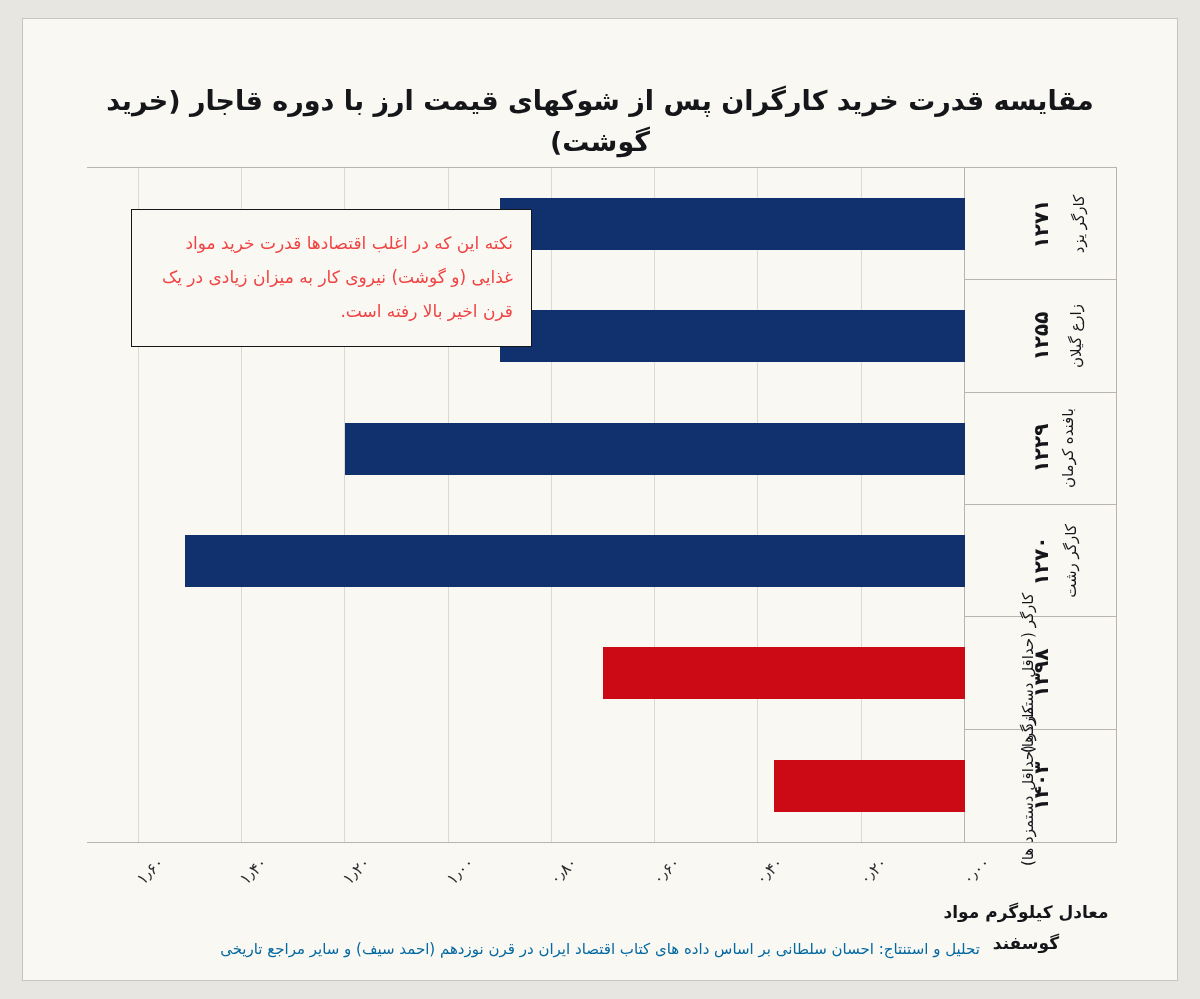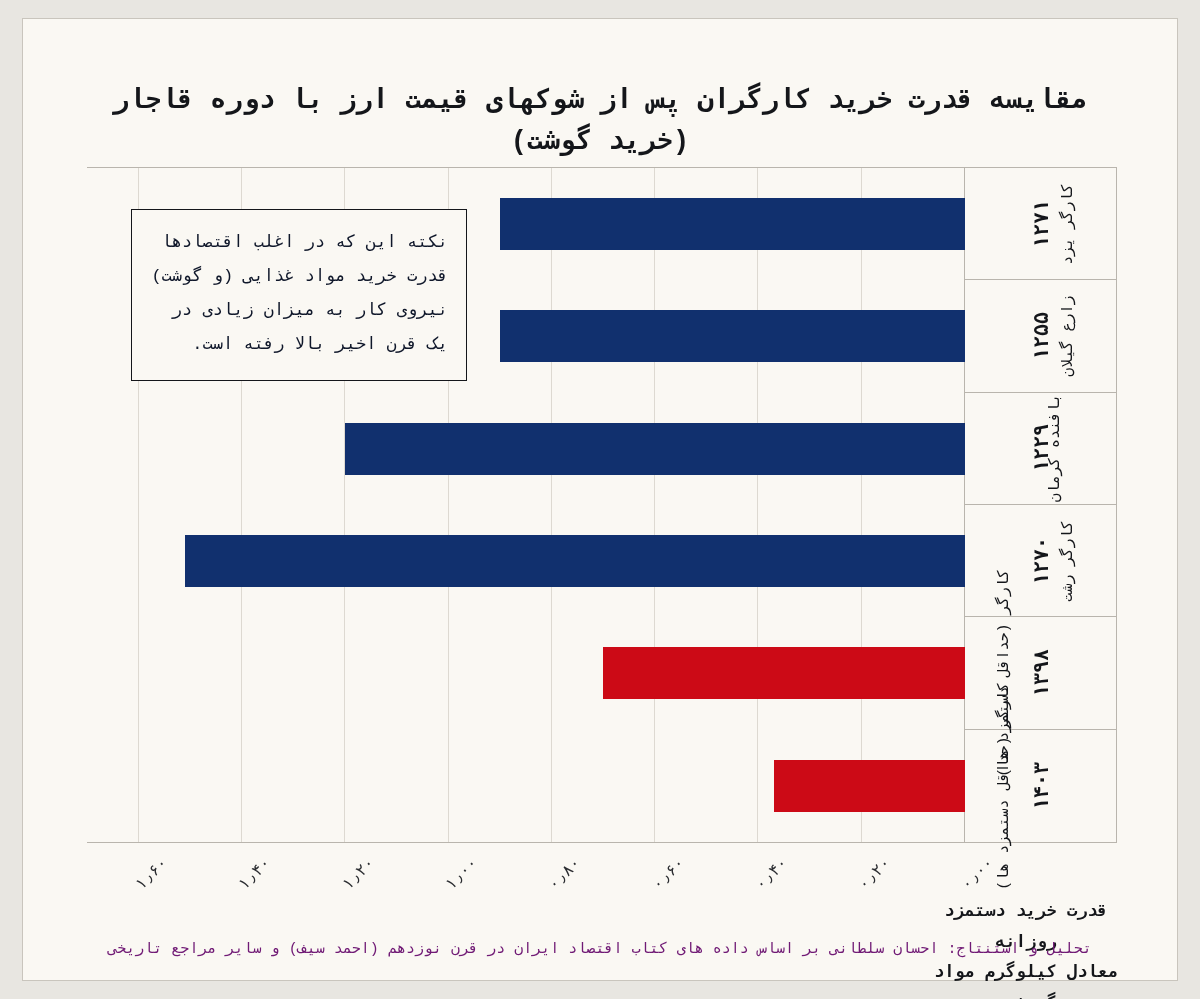--- a/index.html
+++ b/index.html
@@ -9,21 +9,20 @@
     font-family:"DejaVu Sans","Liberation Sans",sans-serif;
     overflow:hidden;
   }
   .frame{
     position:absolute;
     left:22px;top:18px;
     width:1156px;height:963px;
     background:#faf8f3;
     border:1px solid #c9c5bd;
     box-sizing:border-box;
-    font-family:Liberation Mono, monospace;
   }
   .title{
     position:absolute;
     top:62px;left:60px;right:60px;
     text-align:center;
     font-size:27px;
     font-weight:bold;
     color:#14161a;
     line-height:1.5;
     direction:rtl;
@@ -124,28 +123,28 @@
     font-size:16px;
     color:#2a2c30;
     white-space:nowrap;
   }
 
   
   .note{
     position:absolute;
     top:190px;
     left:108px;
-    width:336px;
+    width:401px;
     padding:16px 18px 18px 18px;
     background:#faf8f3;
     border:1.5px solid #14161a;
     box-sizing:border-box;
     font-size:17px;
     line-height:2;
-    color:#0f172a;
+    color:#ef4444;
     text-align:right;
     direction:rtl;
   }
 
   
   .ycaption{
     position:absolute;
     right:36px;
     top:878px;
     width:230px;
@@ -155,21 +154,21 @@
     line-height:1.8;
     color:#14161a;
     direction:rtl;
   }
   .source{
     position:absolute;
     left:0;right:0;
     bottom:22px;
     text-align:center;
     font-size:15px;
-    color:#701a75;
+    color:#0369a1;
     direction:rtl;
   }
 </style>
 </head>
 <body>
 
 <div class="frame">
 
   <div class="title">مقایسه قدرت خرید کارگران پس از شوکهای قیمت ارز با دوره قاجار (خرید گوشت)</div>
 
@@ -241,18 +240,17 @@
         <span class="xtick" style="right: 58.8235%;">۱٫۰۰</span>
         <span class="xtick" style="right: 70.5882%;">۱٫۲۰</span>
         <span class="xtick" style="right: 82.3529%;">۱٫۴۰</span>
         <span class="xtick" style="right: 94.1176%;">۱٫۶۰</span>
       </div>
   </div>
 
   <div class="note">نکته این که در اغلب اقتصادها قدرت خرید مواد غذایی (و گوشت) نیروی کار به میزان زیادی در یک قرن اخیر بالا رفته است.</div>
 
   <div class="ycaption">
-    <div>قدرت خرید دستمزد روزانه</div>
     <div>معادل کیلوگرم مواد گوسفند</div>
   </div>
 
   <div class="source">تحلیل و استنتاج: احسان سلطانی بر اساس داده های کتاب اقتصاد ایران در قرن نوزدهم (احمد سیف) و سایر مراجع تاریخی</div>
 </div>
 
 </body></html>

